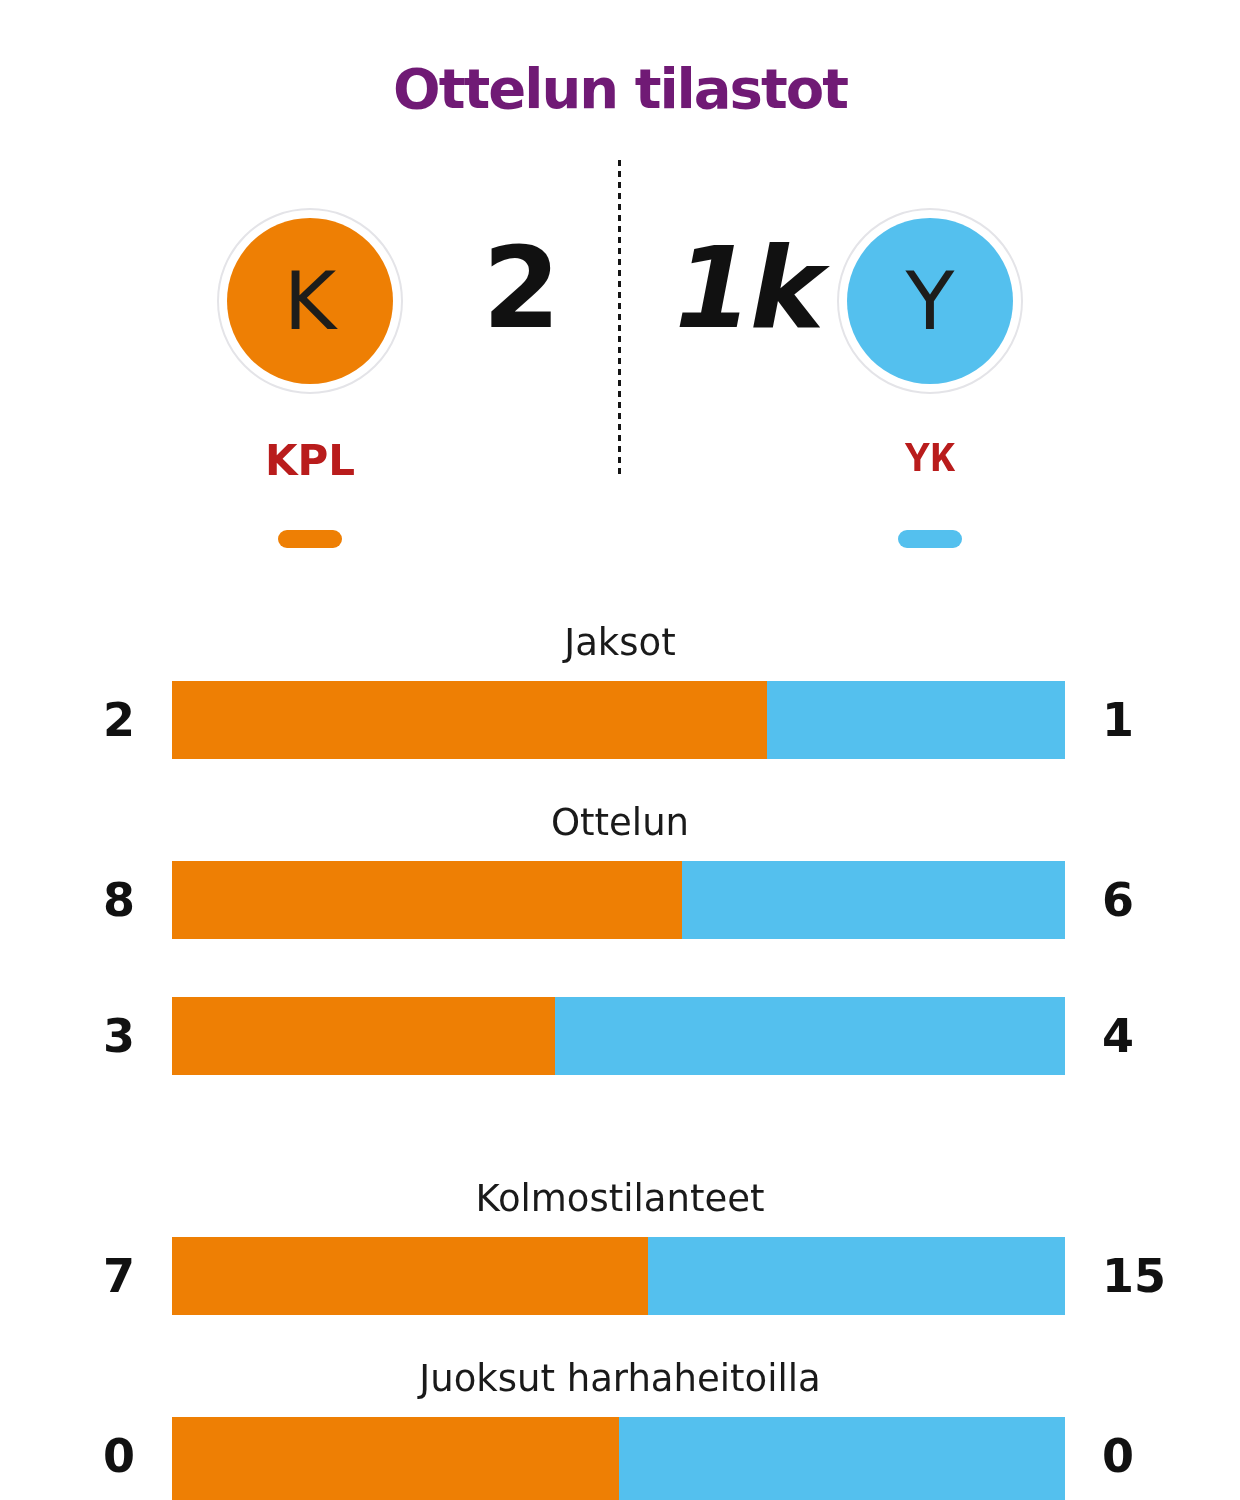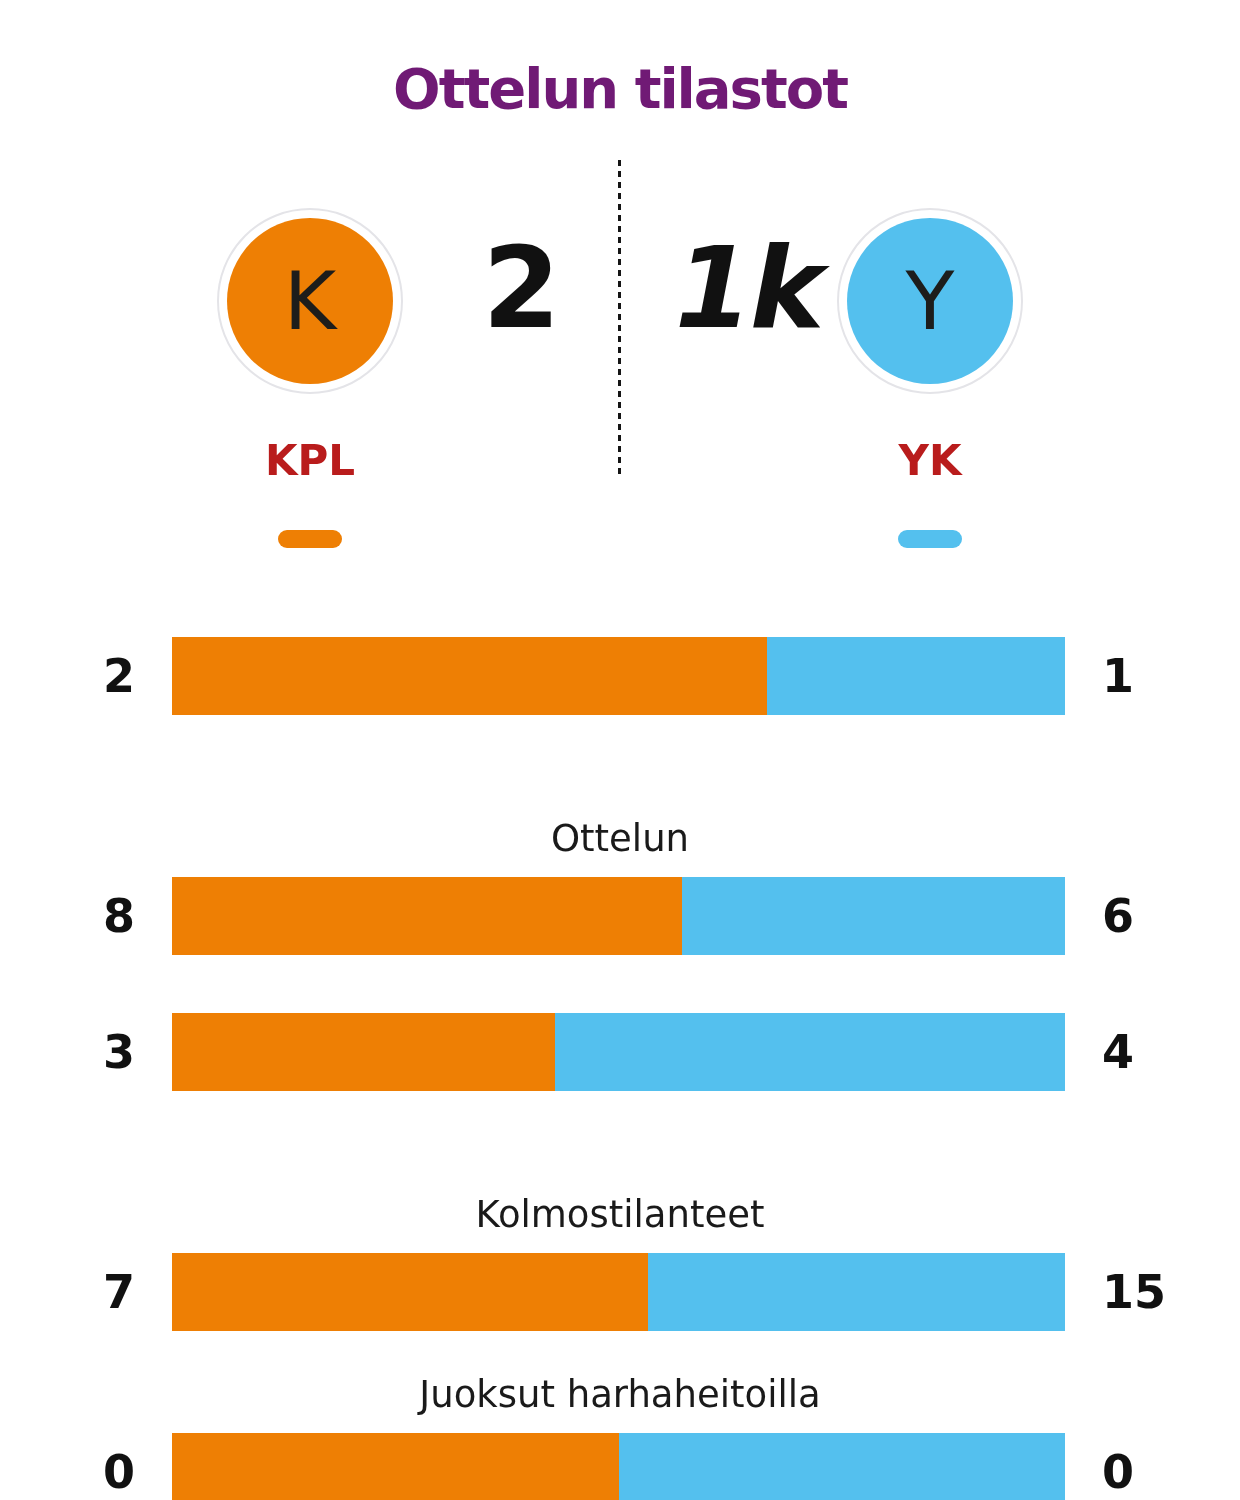--- a/index.html
+++ b/index.html
@@ -70,21 +70,21 @@
     position:absolute;
     top:420px;
     width:200px;
     text-align:center;
     font-size:42px;
     font-weight:700;
     color:#b91c1c;
     margin-top:16px;
   }
   .team-abbr.home { left:210px; }
-  .team-abbr.away { left:830px; }
+  .team-abbr.away { left:830px;font-family:Liberation Mono, monospace; }
 
   .legend-pill {
     position:absolute;
     top:530px;
     width:64px; height:18px;
     border-radius:9px;
   }
   .legend-pill.home { left:278px; background:var(--home, #ee7f04); }
   .legend-pill.away { left:898px; background:var(--away, #54c0ee); }
 
@@ -137,20 +137,21 @@
 
   <div class="team-abbr home">KPL</div>
   <div class="team-abbr away">YK</div>
 
   <div class="legend-pill home"></div>
   <div class="legend-pill away"></div>
 
   <div class="stats">
 
     <div class="stat-row">
+      <div class="stat-label">Jaksot</div>
       <div class="bar-line">
         <div class="stat-value left">2</div>
         <div class="stat-bar">
           <div class="seg seg-left" style="width: 66.6667%;"></div>
           <div class="seg seg-right"></div>
         </div>
         <div class="stat-value right">1</div>
       </div>
     </div>
 

